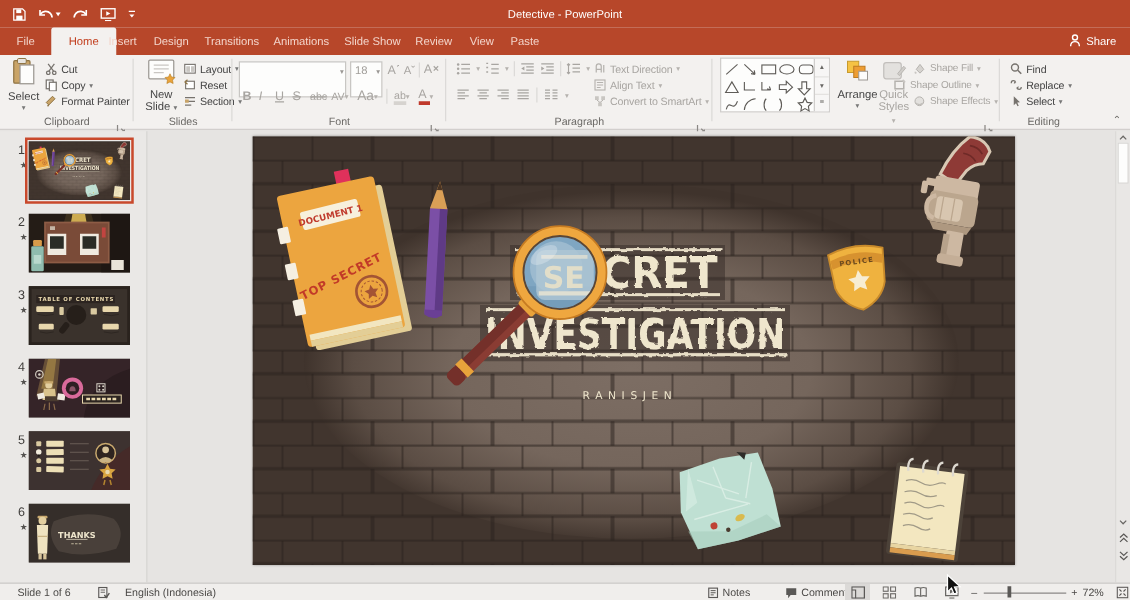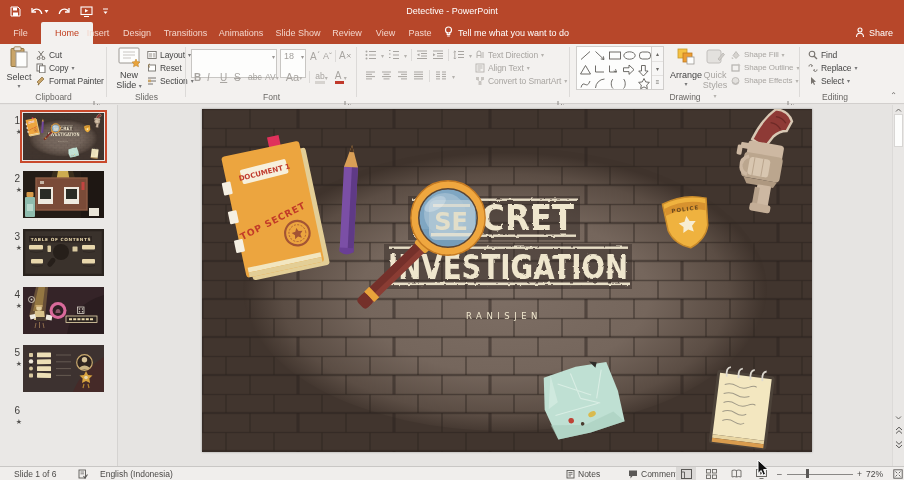--- a/index.html
+++ b/index.html
@@ -123,30 +123,20 @@
     <div class="tab" style="left:4px;width:33px">File</div>
     <div class="tab active" style="left:41px;width:52px">Home</div>
     <div class="tab" style="left:83px;width:30px">Insert</div>
     <div class="tab" style="left:119px;width:36px">Design</div>
     <div class="tab" style="left:160px;width:51px">Transitions</div>
     <div class="tab" style="left:216px;width:50px">Animations</div>
     <div class="tab" style="left:272px;width:52px">Slide Show</div>
     <div class="tab" style="left:329px;width:36px">Review</div>
     <div class="tab" style="left:370px;width:31px">View</div>
     <div class="tab" style="left:405px;width:30px">Paste</div>
-    <div class="tellme">
-      <span>
-        <svg width="9" height="12" viewBox="0 0 9 12">
-            <circle cx="4.5" cy="4" r="3" fill="none" stroke="#fff" stroke-width="1.1"></circle>
-            <path d="M3.2 6.5 L3.2 8.5 h2.6 L5.8 6.5" fill="none" stroke="#fff" stroke-width="1.1"></path>
-            <path d="M3.2 10 h2.6" stroke="#fff" stroke-width="1"></path>
-          </svg>
-      </span>
-      <span>Tell me what you want to do</span>
-    </div>
     <div class="share">
       <span>
         <svg width="10" height="11" viewBox="0 0 10 11">
             <circle cx="5" cy="3" r="2" fill="none" stroke="#fff" stroke-width="1.1"></circle>
             <path d="M1.5 10 C1.5 7.5 3 6.3 5 6.3 C7 6.3 8.5 7.5 8.5 10" fill="none" stroke="#fff" stroke-width="1.1"></path>
           </svg>
       </span>
       <span>Share</span>
     </div>
   </div>
@@ -346,20 +336,21 @@
       <div class="smallrow dis" style="left:118px;top:30px">
         <svg width="10" height="10" viewBox="0 0 10 10">
             <rect x="1" y="1" width="3" height="3" fill="#C9C6C2"></rect>
             <rect x="6" y="1" width="3" height="3" fill="#C9C6C2"></rect>
             <rect x="3.5" y="6" width="3" height="3" fill="#C9C6C2"></rect>
             <path d="M2.5 4 L5 6 M7.5 4 L5 6" stroke="#B5B2AE" stroke-width="0.8"></path>
           </svg>
         <span>Convert to SmartArt</span>
         <span class="dd dis">▾</span>
       </div>
+      <div class="glabel">Paragraph</div>
       <div class="launcher" style="right:5px">
         <svg width="8" height="8" viewBox="0 0 8 8">
             <path d="M1 1 v6 h6" fill="none" stroke="#8A8784" stroke-width="1"></path>
             <path d="M4 4 l2.5 2.5 M6.5 4.5 v2 h-2" fill="none" stroke="#8A8784" stroke-width="0.9"></path>
           </svg>
       </div>
       <div class="gsep"></div>
     </div>
 
     <div class="rgroup" style="left:570px;width:230px">
@@ -407,37 +398,36 @@
         <div class="cap"><span>Styles</span> <span class="dd dis">▾</span></div>
       </div>
       <div class="smallrow dis" style="left:160px;top:4px;font-size:8px">
         <svg width="11" height="10" viewBox="0 0 11 10">
             <path d="M3 5.5 L6 1.5 L9 5.5 L6 8.5 z" fill="#D6D3CF" stroke="#B5B2AE" stroke-width="0.8"></path>
             <path d="M2 7 c-1.2 1.8 .8 3 1.5 1.2" fill="#C9C6C2"></path>
           </svg>
         <span>Shape Fill</span>
         <span class="dd dis">▾</span>
       </div>
-      <div class="smallrow dis" style="left:160px;top:17px;font-size:8px">
+      <div class="smallrow dis" style="left:144px;top:17px;font-size:8px">
         <svg width="11" height="10" viewBox="0 0 11 10">
             <rect x="2" y="2" width="7" height="6" fill="none" stroke="#B5B2AE" stroke-width="1.2"></rect>
             <path d="M8 1 L10 3" stroke="#C9C6C2" stroke-width="1.5"></path>
           </svg>
         <span>Shape Outline</span>
         <span class="dd dis">▾</span>
       </div>
       <div class="smallrow dis" style="left:160px;top:30px;font-size:8px">
         <svg width="11" height="10" viewBox="0 0 11 10">
             <circle cx="5.5" cy="5" r="3.5" fill="#E3E1DE" stroke="#B5B2AE" stroke-width="0.8"></circle>
             <path d="M3 6.5 a3.5 3.5 0 0 0 5 0" fill="none" stroke="#B5B2AE" stroke-width="0.8"></path>
           </svg>
         <span>Shape Effects</span>
         <span class="dd dis">▾</span>
       </div>
-      <div class="glabel">Drawing</div>
       <div class="launcher" style="right:5px">
         <svg width="8" height="8" viewBox="0 0 8 8">
             <path d="M1 1 v6 h6" fill="none" stroke="#8A8784" stroke-width="1"></path>
             <path d="M4 4 l2.5 2.5 M6.5 4.5 v2 h-2" fill="none" stroke="#8A8784" stroke-width="0.9"></path>
           </svg>
       </div>
       <div class="gsep"></div>
     </div>
 
     <div class="rgroup" style="left:800px;width:70px">
@@ -577,20 +567,35 @@
           <circle cx="61.5" cy="14.8" r="2.7" fill="#D8C49A"></circle>
           <path d="M56.5 22.5 q5 -4 10 0 l-1 2 h-8 z" fill="#C9B384"></path>
           <path d="M63 26 l2 4 4.5.6 -3.2 3 .8 4.4 -4.1-2.1 -4 2.1 .7-4.4 -3.2-3 4.5-.6z" fill="#D8A440"></path>
           <circle cx="63" cy="32.5" r="1.8" fill="#E8D7AC"></circle>
           <path d="M61 39 l-1 4 M65 39 l1 4" stroke="#B3842F" stroke-width="1.2"></path>
         </svg>
       </div>
 
       <div class="tnum" style="top:300px">6</div>
       <div class="tstar" style="top:313px">★</div>
+      <div class="thumb" style="top:298px">
+        <svg width="81" height="47" viewBox="0 0 81 47">
+          <rect width="81" height="47" fill="#352E2A"></rect>
+          <path d="M20 14 Q45 4 68 12 Q78 22 70 36 Q45 44 24 38 Q14 26 20 14 z" fill="#49403A"></path>
+          <rect x="7" y="9.5" width="8" height="2.2" rx="1" fill="#C9A96E"></rect>
+          <circle cx="11" cy="13.5" r="3.2" fill="#E3CFA0"></circle>
+          <path d="M6.5 17 h9 l-0.8 23 h-7.4 z" fill="#EFE3C0"></path>
+          <path d="M7 26 h8" stroke="#C9B384" stroke-width="1"></path>
+          <rect x="7.8" y="40" width="2.6" height="4.5" fill="#D8C49A"></rect>
+          <rect x="11.6" y="40" width="2.6" height="4.5" fill="#D8C49A"></rect>
+          <text x="38.5" y="27" font-size="6.5" font-weight="bold" fill="#EDE4CB" text-anchor="middle" font-family="'DejaVu Sans',sans-serif">THANKS</text>
+          <path d="M30 28.5 h17" stroke="#EDE4CB" stroke-width="0.7" opacity="0.8"></path>
+          <path d="M34 32 h9" stroke="#BFB49A" stroke-width="0.9" stroke-dasharray="2 1"></path>
+        </svg>
+      </div>
     </div>
 
     <div class="canvas">
       <svg class="slide" viewBox="0 0 610 343">
         <defs>
           <radialGradient id="spot" cx="0.5" cy="0.52" rx="0.5" ry="0.5">
             <stop offset="0%" stop-color="#7D6E64"></stop>
             <stop offset="55%" stop-color="#75665C"></stop>
             <stop offset="85%" stop-color="#5B4D44"></stop>
             <stop offset="100%" stop-color="#3F332C"></stop>

